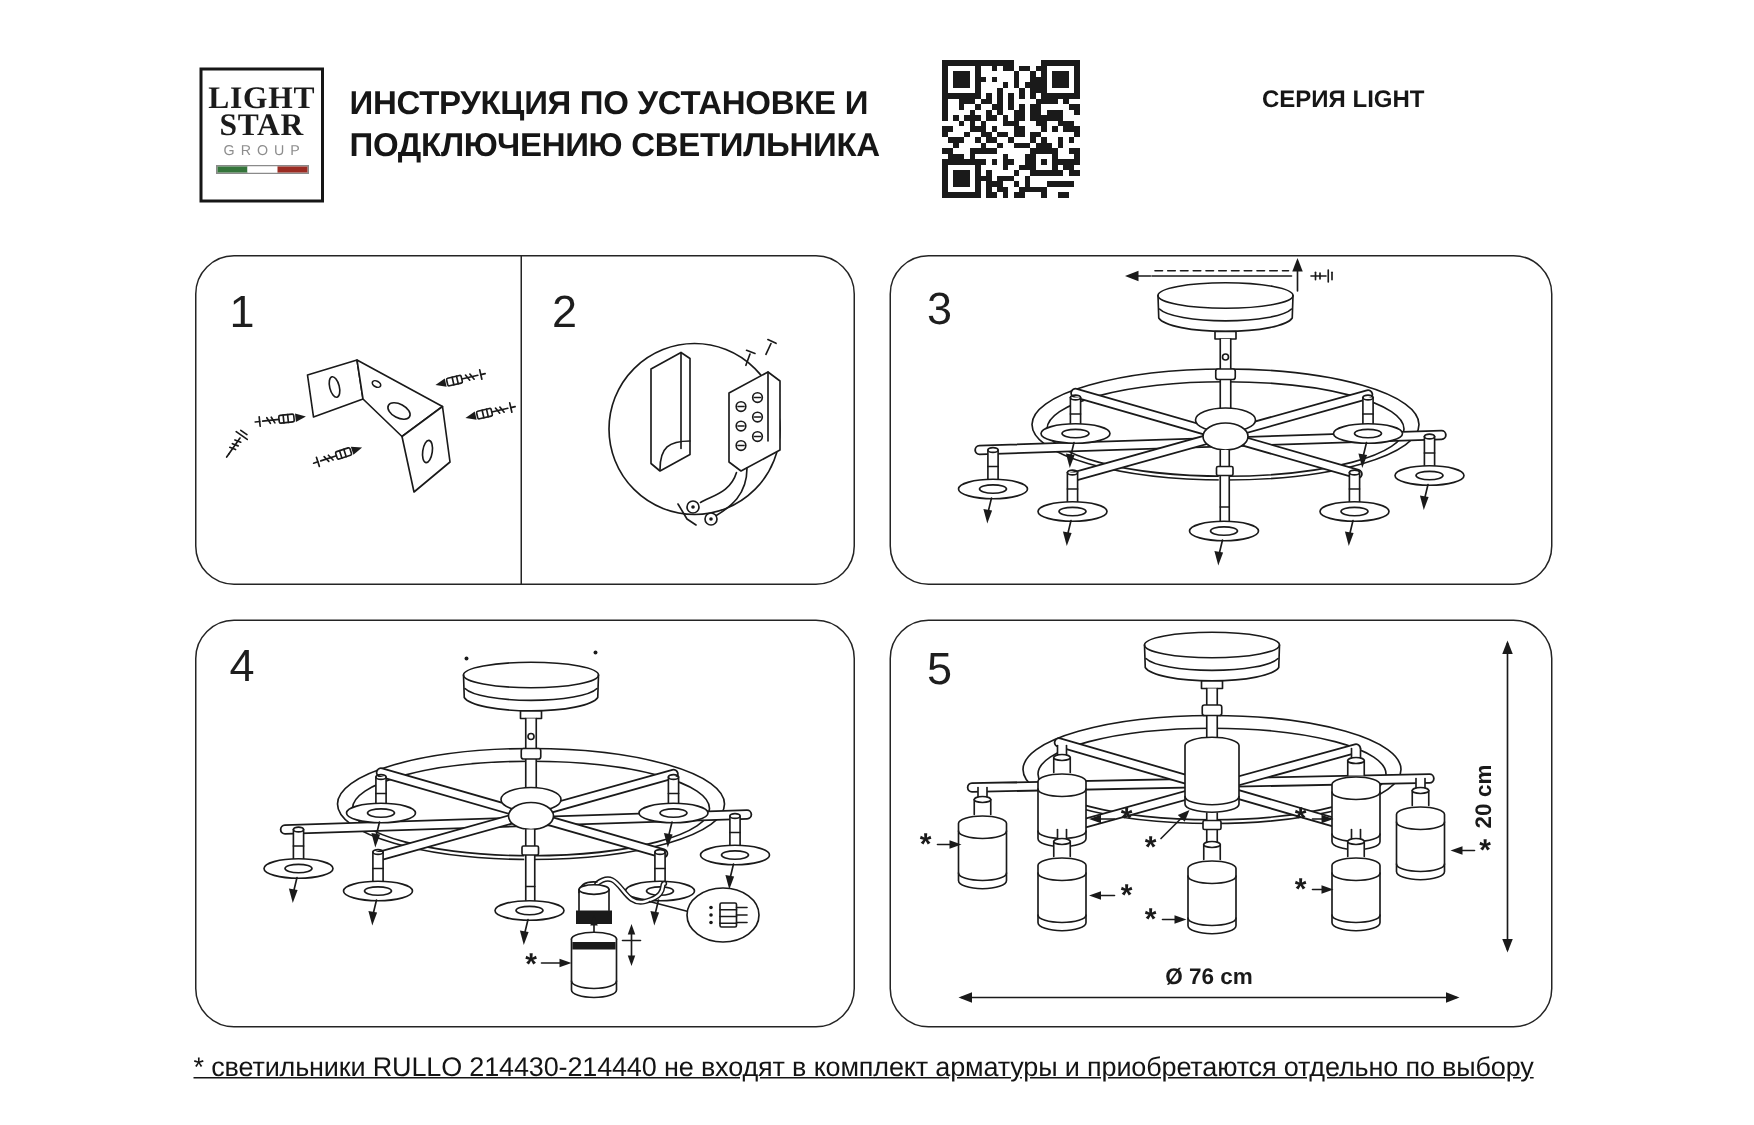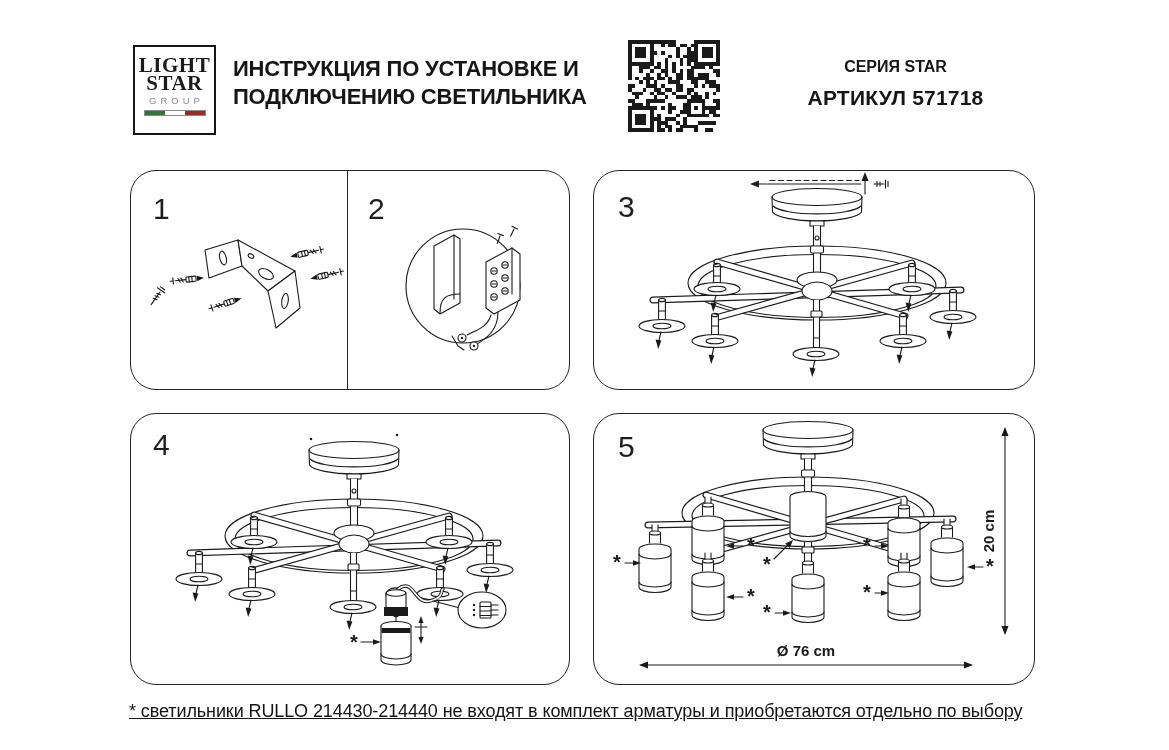--- a/index.html
+++ b/index.html
@@ -68,22 +68,21 @@
         <rect x="18" y="0" width="7" height="7"></rect>
         <rect x="19" y="1" width="5" height="5" fill="#fff"></rect>
         <rect x="20" y="2" width="3" height="3"></rect>
         <rect x="0" y="18" width="7" height="7"></rect>
         <rect x="1" y="19" width="5" height="5" fill="#fff"></rect>
         <rect x="2" y="20" width="3" height="3"></rect>
       </svg>
   </div>
 
   <div class="abs series-block">
-    <div class="series-label">СЕРИЯ STAR</div>
-    <div class="article-label">АРТИКУЛ 571718</div>
+    <div class="series-label">СЕРИЯ LIGHT</div>
   </div>
 
   <div class="abs panel box12"></div>
   <div class="abs divider"></div>
   <div class="abs panel box3"></div>
   <div class="abs panel box4"></div>
   <div class="abs panel box5"></div>
 
   <div class="abs step-num n1">1</div>
   <div class="abs step-num n2">2</div>

